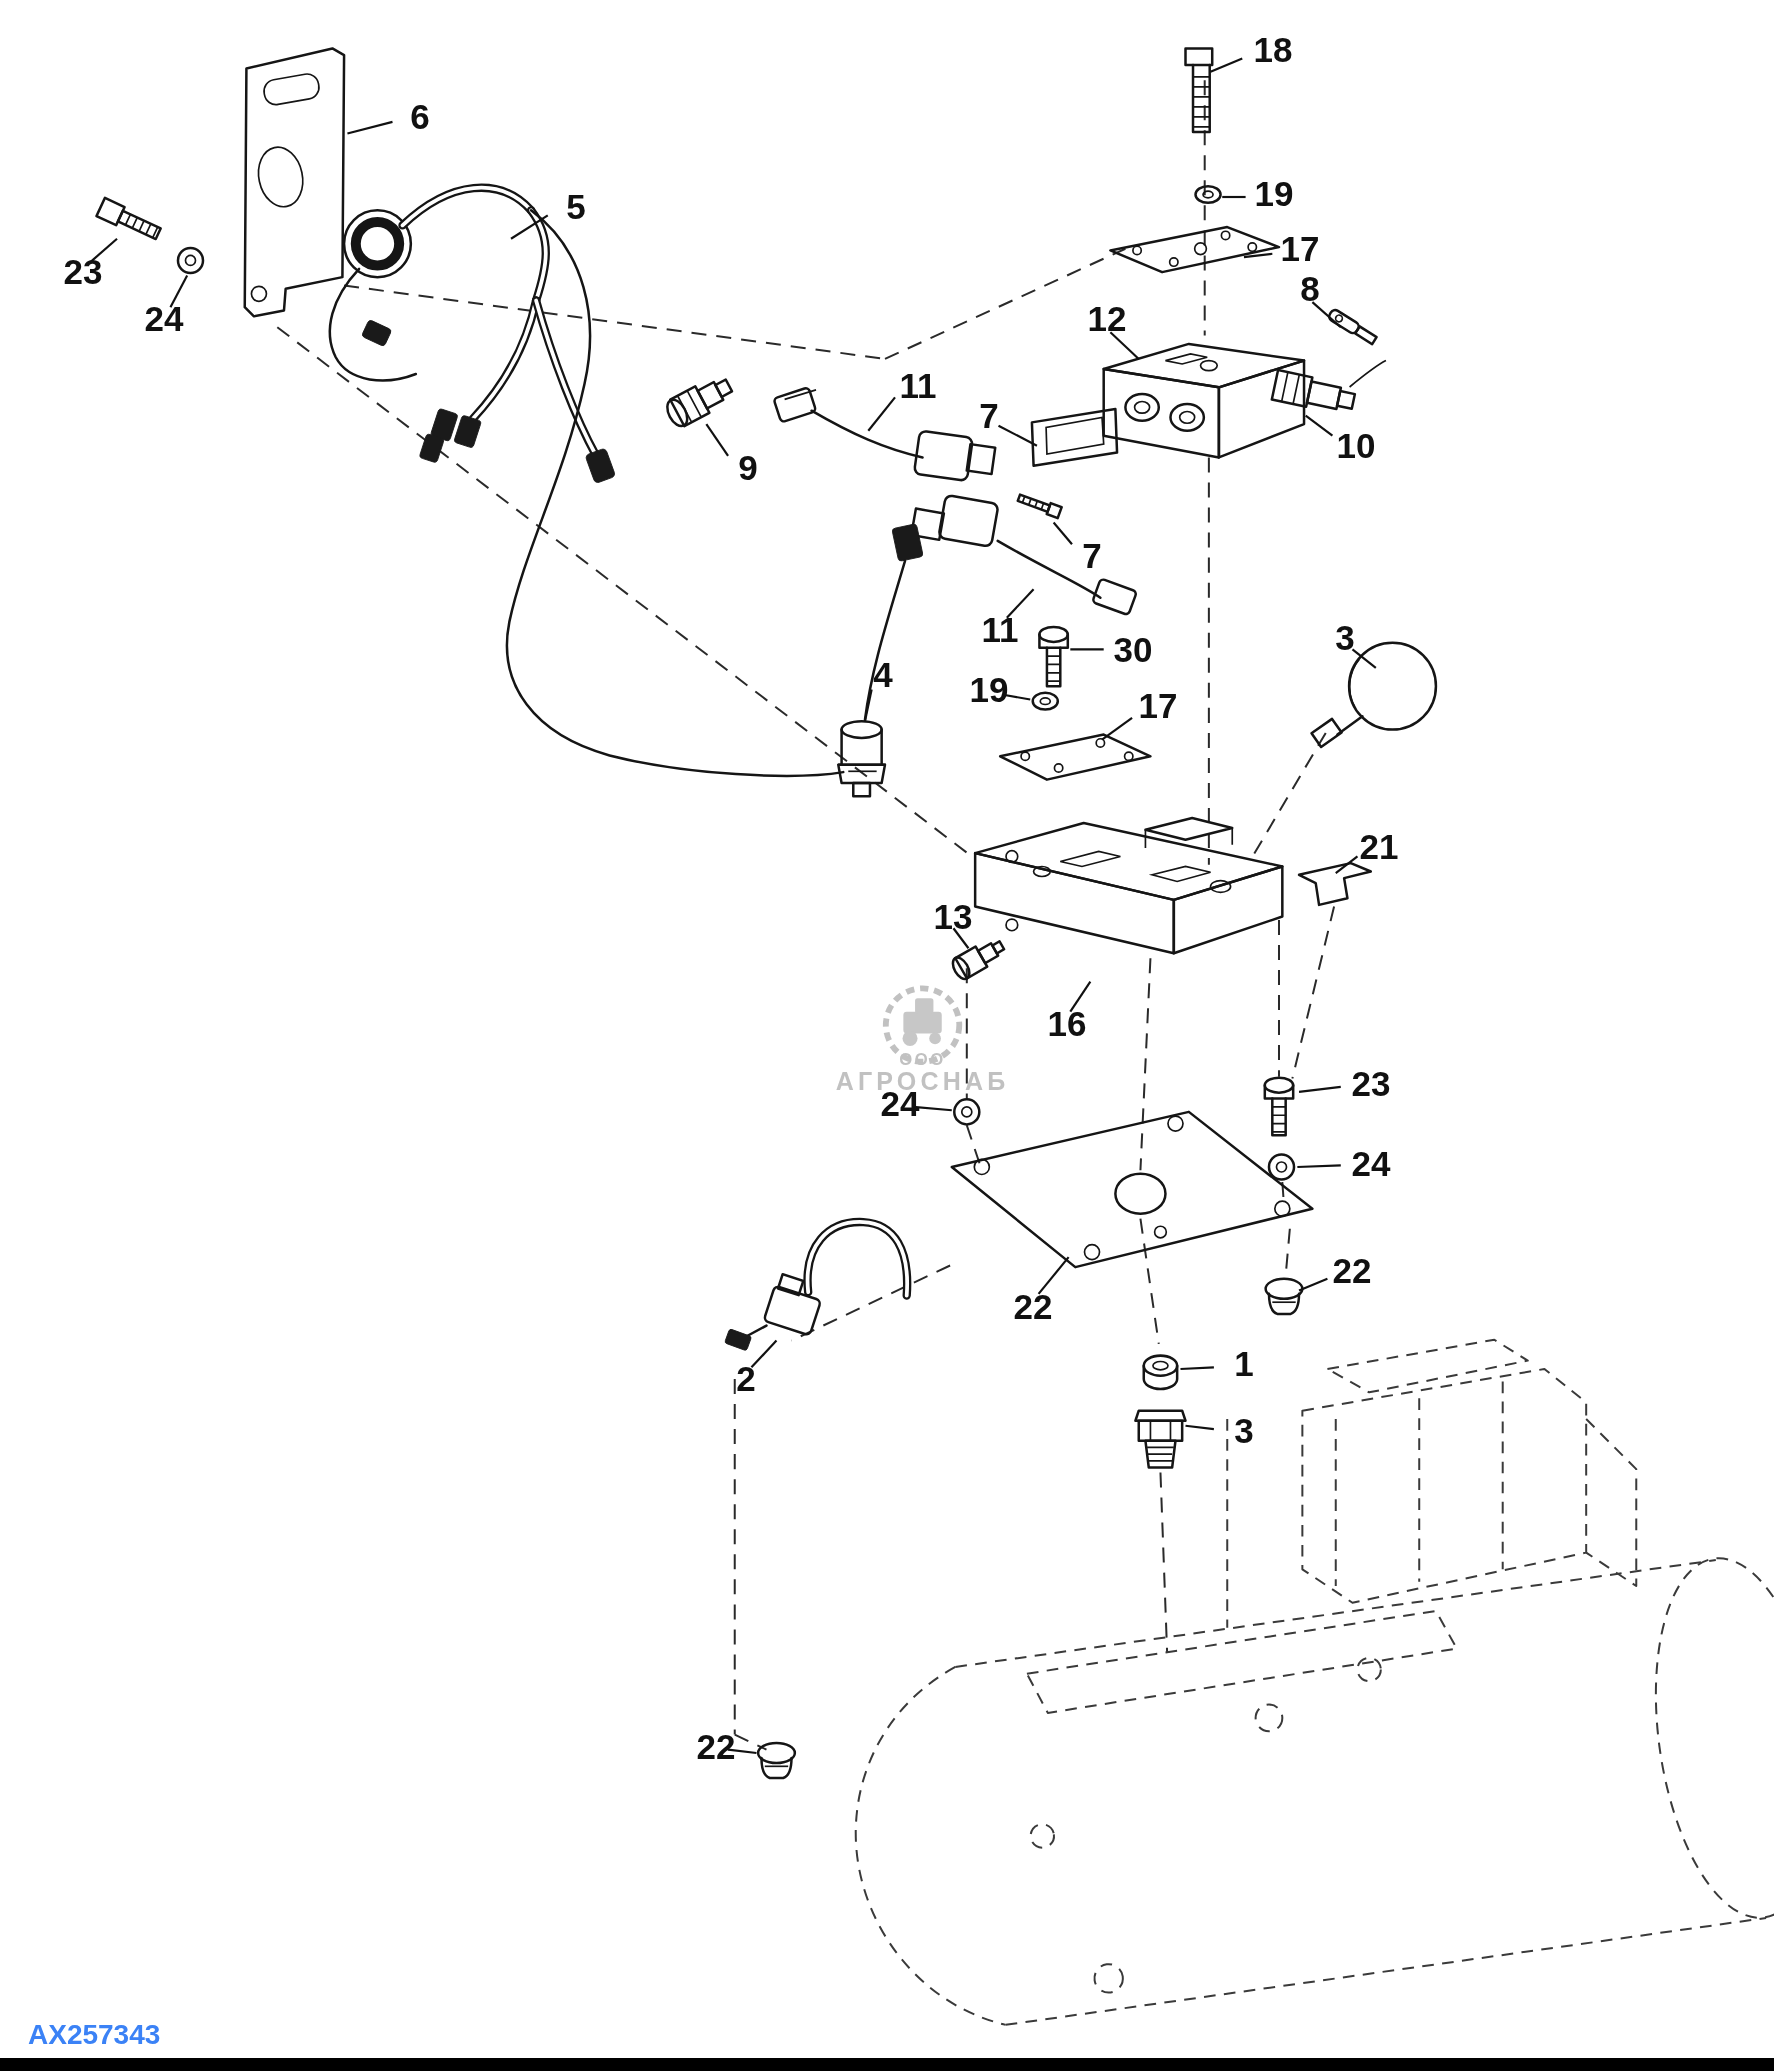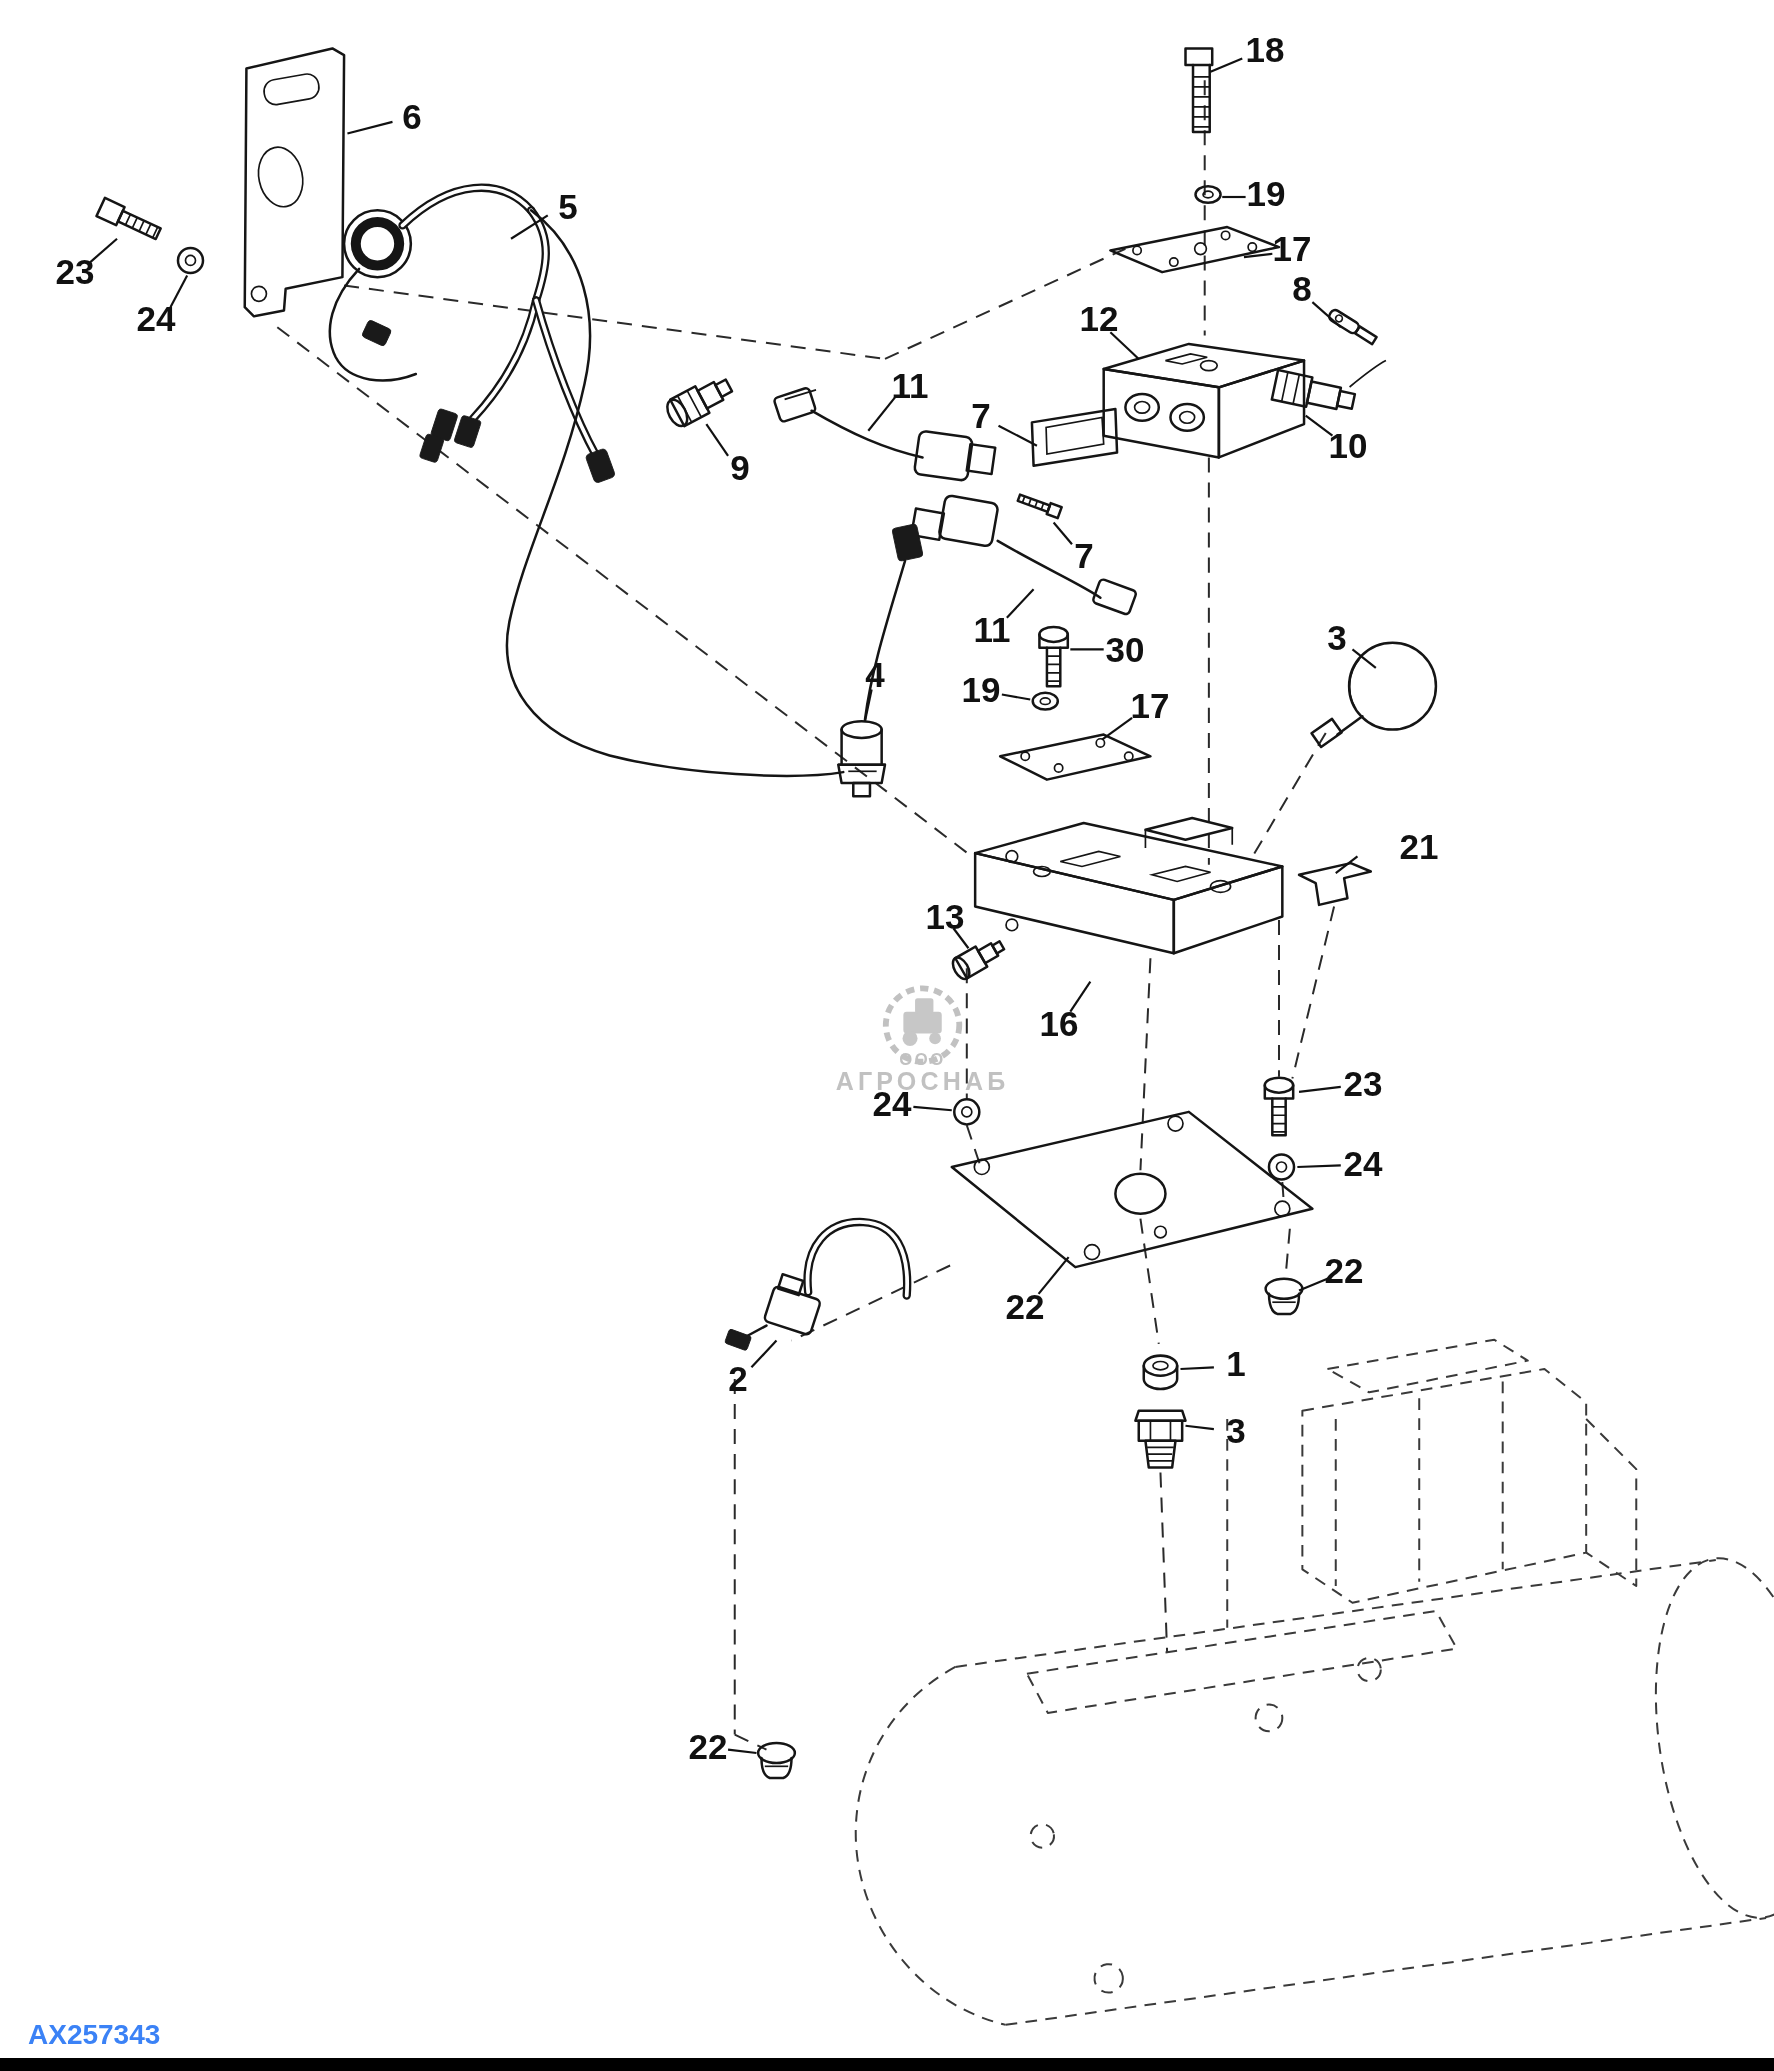--- a/index.html
+++ b/index.html
@@ -11,21 +11,21 @@
     overflow: hidden;
     font-family: "Liberation Sans", sans-serif;
   }
   svg.layer {
     position: absolute;
     left: 0; top: 0;
     width: 1775px; height: 2071px;
   }
   #callout-layer {
     position: absolute;
-    left: 0; top: 0;
+    left: 8px; top: 0;
     width: 1643px; height: 2071px;
     pointer-events: none;
   }
   .callout {
     position: absolute;
     transform: translate(-50%, -50%);
     font-weight: bold;
     font-size: 35px;
     color: #111;
     font-family: "Liberation Sans", sans-serif;
@@ -404,21 +404,21 @@
       <div class="callout" style="left: 740px; top: 468px;">9</div>
       <div class="callout" style="left: 910px; top: 386px;">11</div>
       <div class="callout" style="left: 981px; top: 416px;">7</div>
       <div class="callout" style="left: 1084px; top: 556px;">7</div>
       <div class="callout" style="left: 992px; top: 630px;">11</div>
       <div class="callout" style="left: 1125px; top: 650px;">30</div>
       <div class="callout" style="left: 981px; top: 690px;">19</div>
       <div class="callout" style="left: 1150px; top: 706px;">17</div>
       <div class="callout" style="left: 1337px; top: 638px;">3</div>
       <div class="callout" style="left: 875px; top: 675px;">4</div>
-      <div class="callout" style="left: 1371px; top: 847px; margin-left: 48px;">21</div>
+      <div class="callout" style="left: 1371px; top: 847px;">21</div>
       <div class="callout" style="left: 945px; top: 917px;">13</div>
       <div class="callout" style="left: 1059px; top: 1024px;">16</div>
       <div class="callout" style="left: 892px; top: 1104px;">24</div>
       <div class="callout" style="left: 1363px; top: 1084px;">23</div>
       <div class="callout" style="left: 1363px; top: 1164px;">24</div>
       <div class="callout" style="left: 1025px; top: 1307px;">22</div>
       <div class="callout" style="left: 1344px; top: 1271px;">22</div>
       <div class="callout" style="left: 738px; top: 1379px;">2</div>
       <div class="callout" style="left: 1236px; top: 1364px;">1</div>
       <div class="callout" style="left: 1236px; top: 1431px;">3</div>

